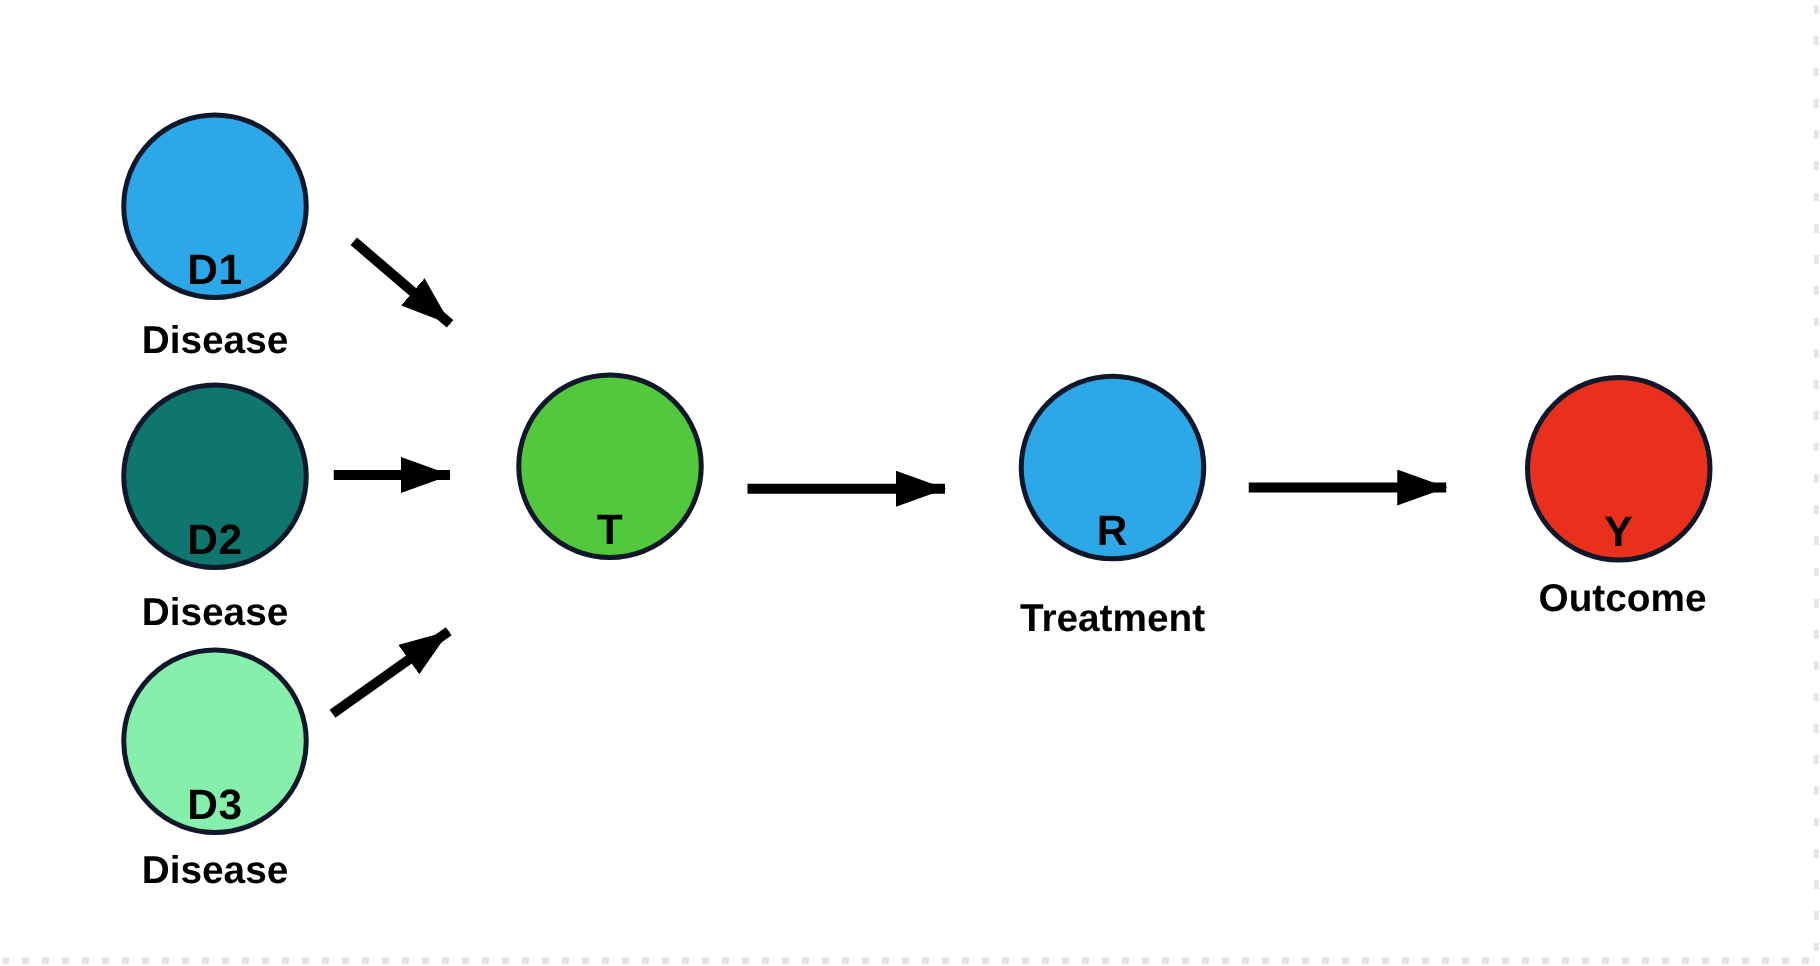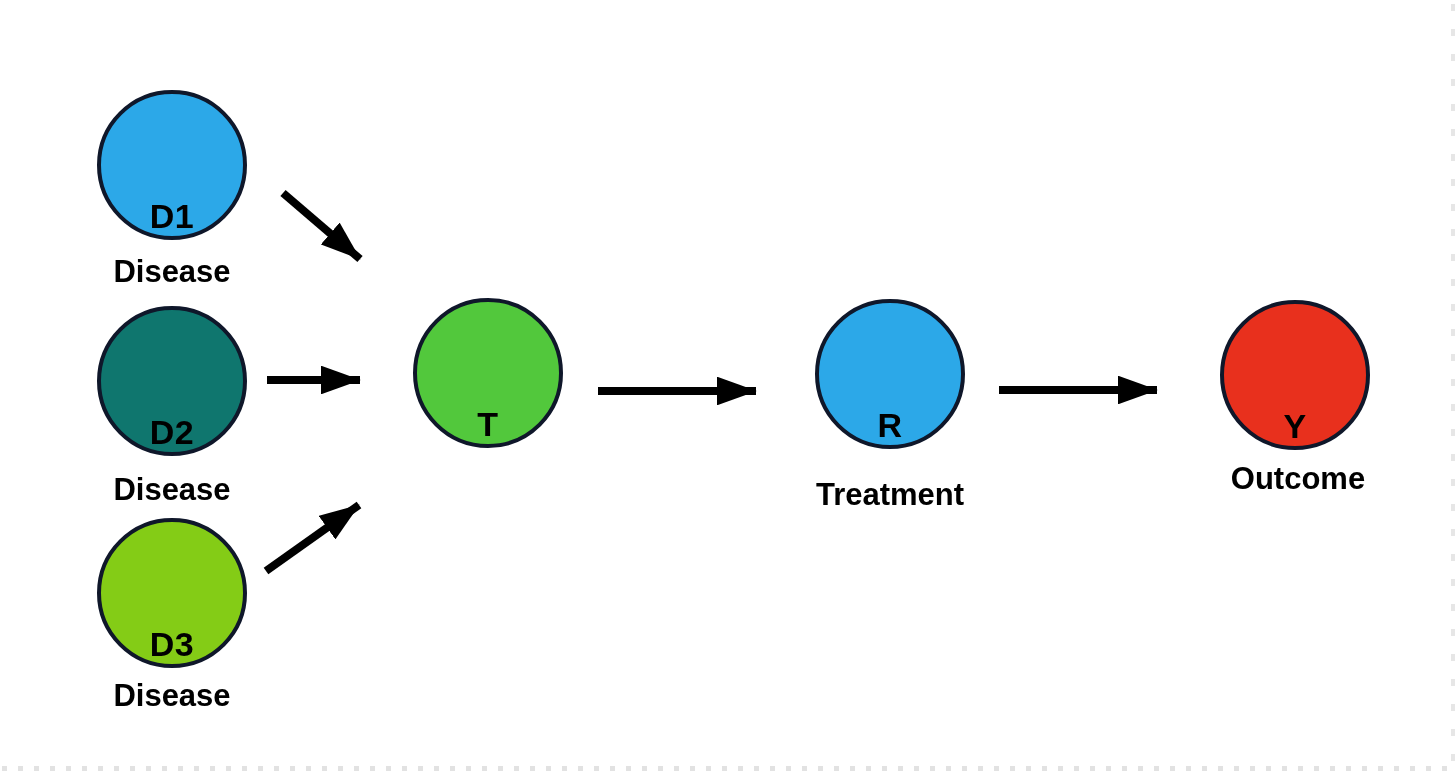--- a/index.html
+++ b/index.html
@@ -94,21 +94,21 @@
   <div class="node" style="left: 97px; top: 90px; background: rgb(44, 168, 232);">
     <span class="node-label">D1</span>
   </div>
   <div class="caption" style="left:42px; top:254px;">Disease</div>
 
   <div class="node" style="left: 97px; top: 306px; background: #0f766e;">
     <span class="node-label">D2</span>
   </div>
   <div class="caption" style="left:42px; top:472px;">Disease</div>
 
-  <div class="node" style="left: 97px; top: 518px; background: #84cc16;">
+  <div class="node" style="left: 97px; top: 518px; background: #86efac;">
     <span class="node-label">D3</span>
   </div>
   <div class="caption" style="left:42px; top:678px;">Disease</div>
 
   <div class="node" style="left: 413px; top: 298px; background: rgb(82, 200, 60);">
     <span class="node-label">T</span>
   </div>
 
   <div class="node" style="left: 815px; top: 299px; background: rgb(44, 168, 232);">
     <span class="node-label">R</span>

